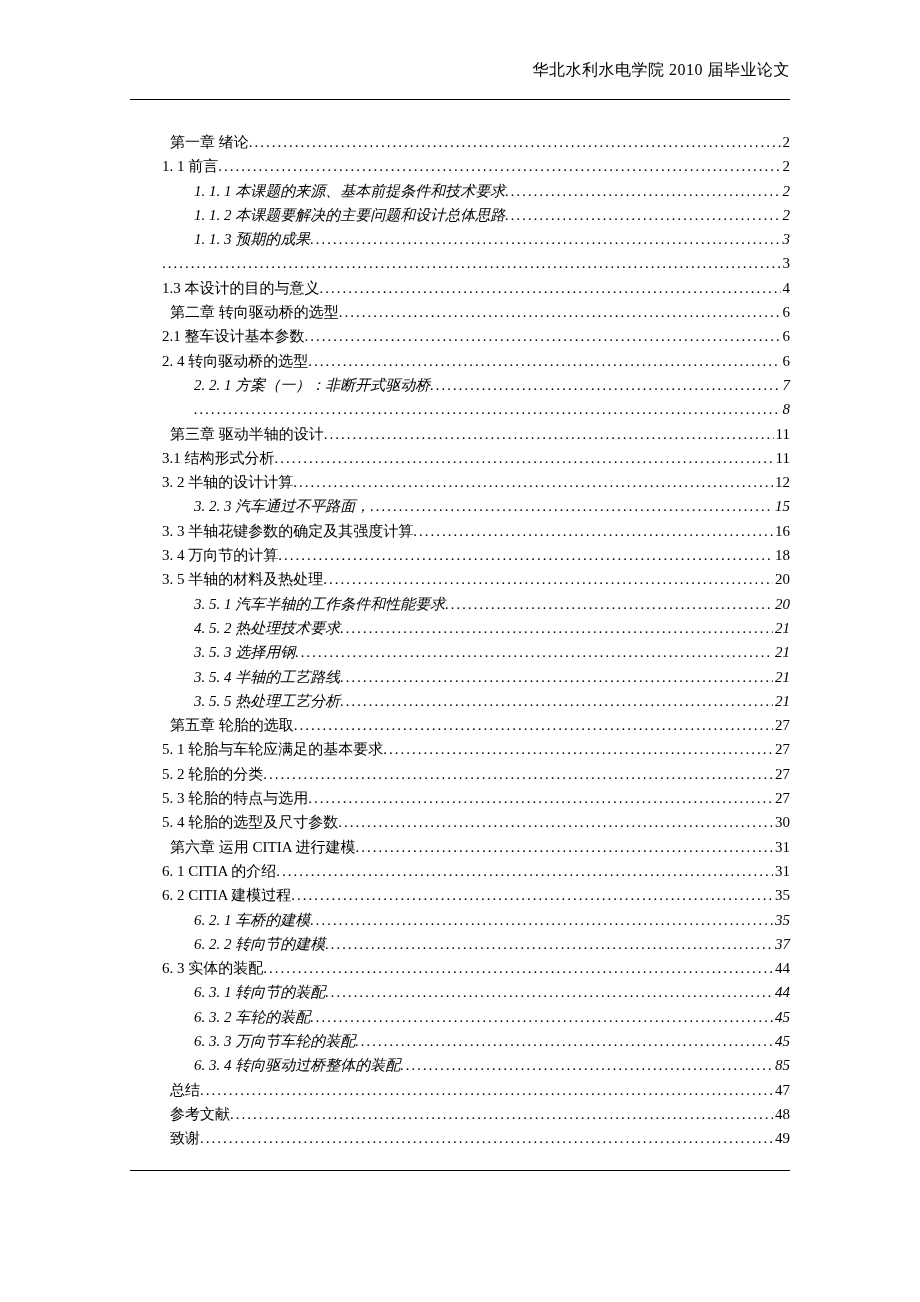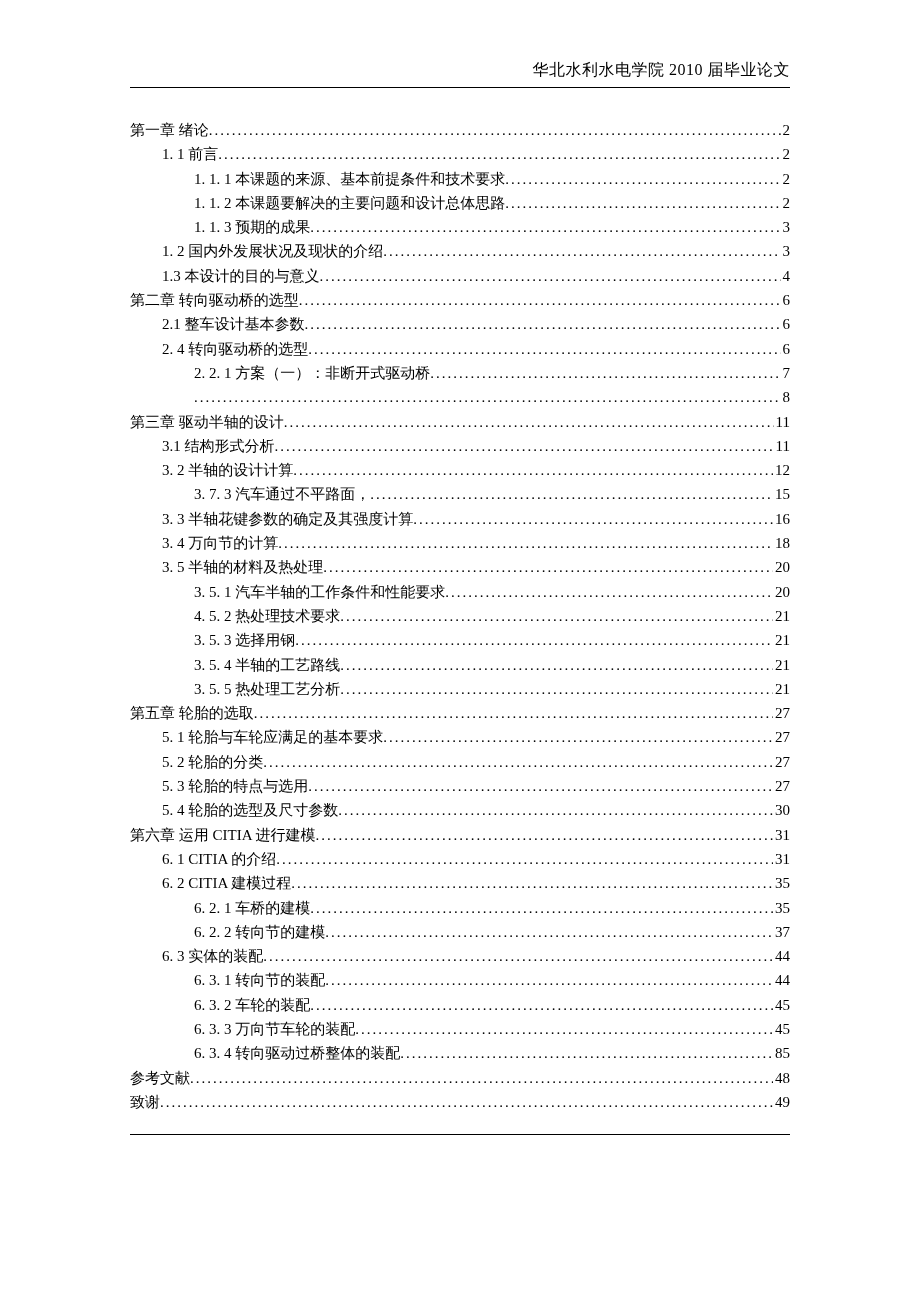--- a/index.html
+++ b/index.html
@@ -8,21 +8,21 @@
       margin: 0;
       padding: 0;
       width: 920px;
     }
     .page {
       padding: 60px 130px 50px 130px;
     }
     .header {
       text-align: right;
       font-size: 16px;
-      padding-bottom: 6px;
+      padding-bottom: 18px;
       border-bottom: 1px solid #000;
       margin-bottom: 30px;
       letter-spacing: 0.5px;
     }
     .toc-row {
       display: flex;
       align-items: baseline;
       font-size: 15px;
       line-height: 1.62;
       white-space: nowrap;
@@ -36,23 +36,23 @@
       letter-spacing: 2px;
       color: #000;
     }
     .toc-leader::after {
       content: "....................................................................................................................................................................................................";
     }
     .toc-page {
       white-space: nowrap;
       padding-left: 2px;
     }
-    .lvl0 { padding-left: 0; }
+    .lvl0 { padding-left: 0; margin-left: 40px; }
     .lvl1 { padding-left: 32px; }
-    .lvl2 { padding-left: 64px; }
+    .lvl2 { padding-left: 64px; font-style: italic; }
     .footer-line {
       border-top: 1px solid #000;
       margin-top: 20px;
     }
   </style>
 </head>
 <body>
 
 <div class="page">
   <div class="header">华北水利水电学院 2010 届毕业论文</div>
@@ -76,21 +76,20 @@
         <span class="toc-label">1. 1. 2  本课题要解决的主要问题和设计总体思路</span>
         <span class="toc-leader"></span>
         <span class="toc-page">2</span>
       </div>
       <div class="toc-row lvl2">
         <span class="toc-label">1. 1. 3  预期的成果</span>
         <span class="toc-leader"></span>
         <span class="toc-page">3</span>
       </div>
       <div class="toc-row lvl1">
-        <span class="toc-label">1. 2  国内外发展状况及现状的介绍</span>
         <span class="toc-leader"></span>
         <span class="toc-page">3</span>
       </div>
       <div class="toc-row lvl1">
         <span class="toc-label">1.3  本设计的目的与意义</span>
         <span class="toc-leader"></span>
         <span class="toc-page">4</span>
       </div>
       <div class="toc-row lvl0">
         <span class="toc-label">第二章  转向驱动桥的选型</span>
@@ -125,21 +124,21 @@
         <span class="toc-label">3.1 结构形式分析</span>
         <span class="toc-leader"></span>
         <span class="toc-page">11</span>
       </div>
       <div class="toc-row lvl1">
         <span class="toc-label">3. 2 半轴的设计计算</span>
         <span class="toc-leader"></span>
         <span class="toc-page">12</span>
       </div>
       <div class="toc-row lvl2">
-        <span class="toc-label">3. 7. 3 汽车通过不平路面，</span>
+        <span class="toc-label">3. 2. 3 汽车通过不平路面，</span>
         <span class="toc-leader"></span>
         <span class="toc-page">15</span>
       </div>
       <div class="toc-row lvl1">
         <span class="toc-label">3. 3  半轴花键参数的确定及其强度计算</span>
         <span class="toc-leader"></span>
         <span class="toc-page">16</span>
       </div>
       <div class="toc-row lvl1">
         <span class="toc-label">3. 4  万向节的计算</span>
@@ -243,20 +242,25 @@
       </div>
       <div class="toc-row lvl2">
         <span class="toc-label">6. 3. 3  万向节车轮的装配</span>
         <span class="toc-leader"></span>
         <span class="toc-page">45</span>
       </div>
       <div class="toc-row lvl2">
         <span class="toc-label">6. 3. 4  转向驱动过桥整体的装配</span>
         <span class="toc-leader"></span>
         <span class="toc-page">85</span>
+      </div>
+      <div class="toc-row lvl0">
+        <span class="toc-label">总结</span>
+        <span class="toc-leader"></span>
+        <span class="toc-page">47</span>
       </div>
       <div class="toc-row lvl0">
         <span class="toc-label">参考文献</span>
         <span class="toc-leader"></span>
         <span class="toc-page">48</span>
       </div>
       <div class="toc-row lvl0">
         <span class="toc-label">致谢</span>
         <span class="toc-leader"></span>
         <span class="toc-page">49</span>

